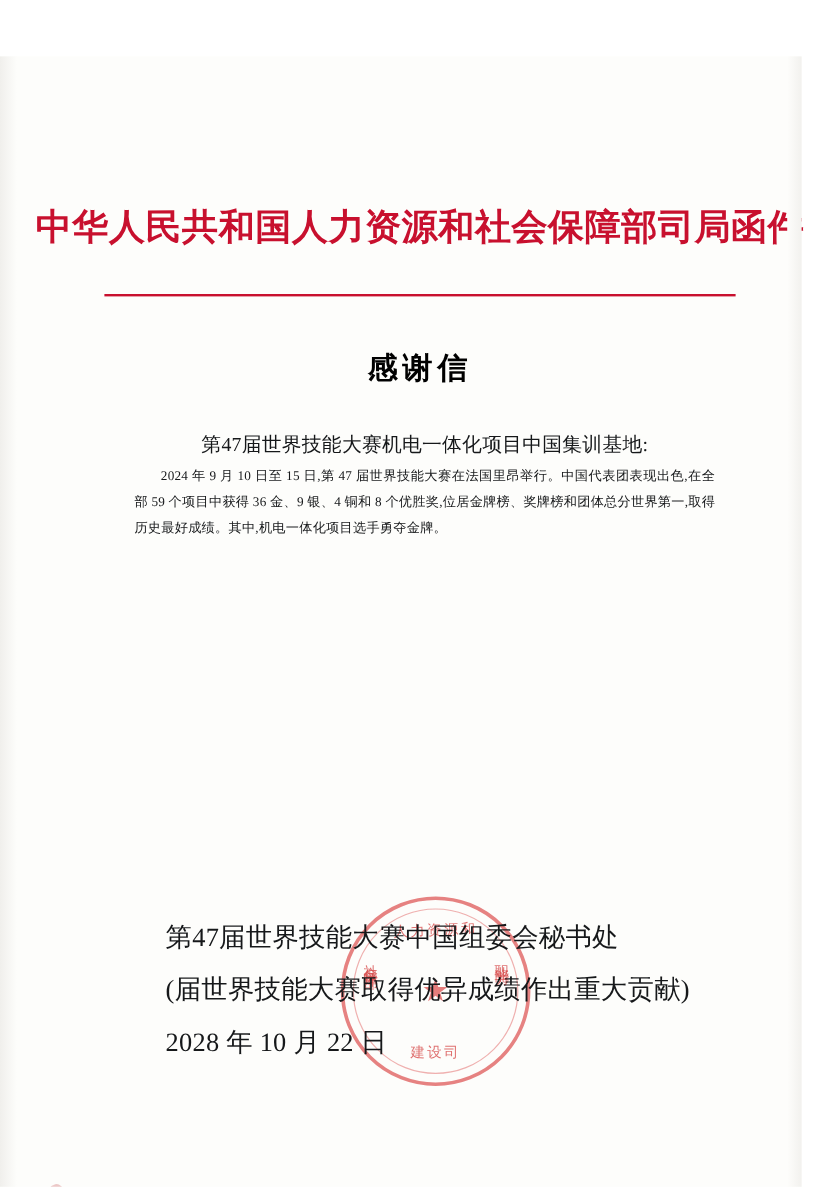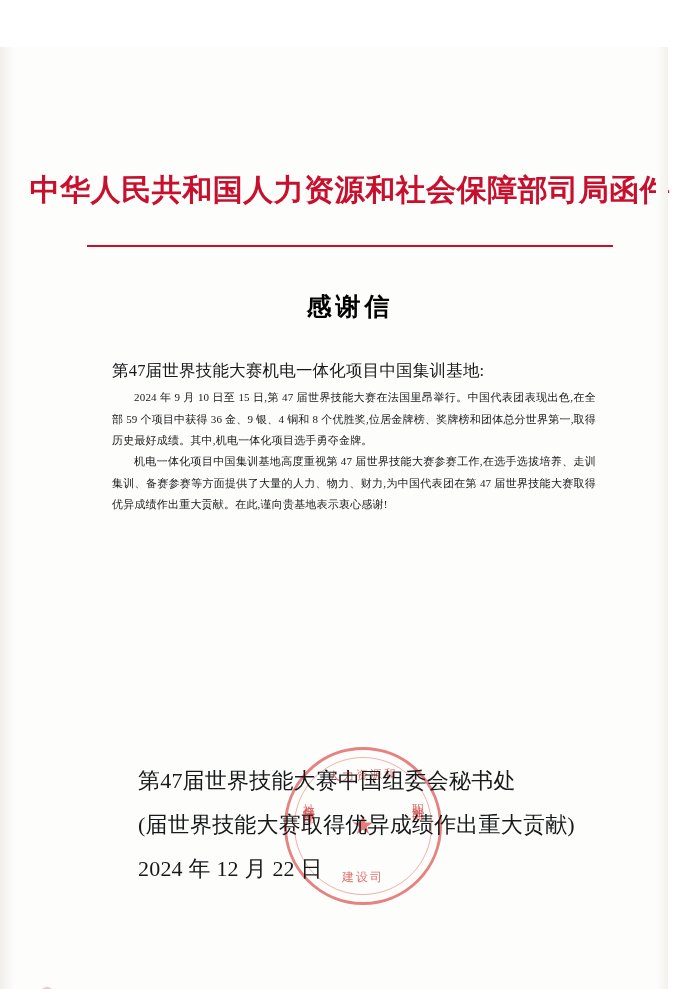--- a/index.html
+++ b/index.html
@@ -78,20 +78,21 @@
     position: absolute;
     top: 308px;
     left: 112px;
     width: 484px;
   }
   .salutation {
     font-size: 16.5px;
     color: #16181a;
     line-height: 1.95;
     letter-spacing: 0.2px;
+    text-align: center;
   }
   .para {
     font-size: 11px;
     color: #16181a;
     line-height: 1.95;
     text-align: justify;
     text-justify: inter-ideograph;
     text-indent: 2em;
     letter-spacing: 0.2px;
     margin: 0;
@@ -190,32 +191,31 @@
   <div class="letterhead">
     <div class="letterhead-title">中华人民共和国人力资源和社会保障部司局函件</div>
     <div class="letterhead-rule"></div>
   </div>
 
   <div class="doc-title">感谢信</div>
 
   <div class="body-block">
     <div class="salutation">第47届世界技能大赛机电一体化项目中国集训基地:</div>
     <p class="para">2024 年 9 月 10 日至 15 日,第 47 届世界技能大赛在法国里昂举行。中国代表团表现出色,在全部 59 个项目中获得 36 金、9 银、4 铜和 8 个优胜奖,位居金牌榜、奖牌榜和团体总分世界第一,取得历史最好成绩。其中,机电一体化项目选手勇夺金牌。</p>
-    <p class="para">机电一体化项目中国集训基地高度重视第 47 届世界技能大赛参赛工作,在选手选拔培养、走训集训、备赛参赛等方面提供了大量的人力、物力、财力,为中国代表团在第 47 届世界技能大赛取得优异成绩作出重大贡献。在此,谨向贵基地表示衷心感谢!</p>
   </div>
 
   <div class="seal">
     <div class="seal-inner"></div>
     <div class="seal-text-top">人力资源和</div>
     <div class="seal-text-left">社会保障部</div>
     <div class="seal-text-right">职业能力</div>
     <div class="seal-star">★</div>
     <div class="seal-text-bottom">建设司</div>
   </div>
 
   <div class="signature">
     <span class="sig-line indent-right">第47届世界技能大赛中国组委会秘书处</span>
     <span class="sig-line indent-right">(届世界技能大赛取得优异成绩作出重大贡献)</span>
-    <span class="sig-line indent-right">2024 年 12 月 22 日</span>
+    <span class="sig-line indent-right">2028 年 10 月 22 日</span>
   </div>
 
   <div class="smudge"></div>
 </div>
 
 </body></html>

